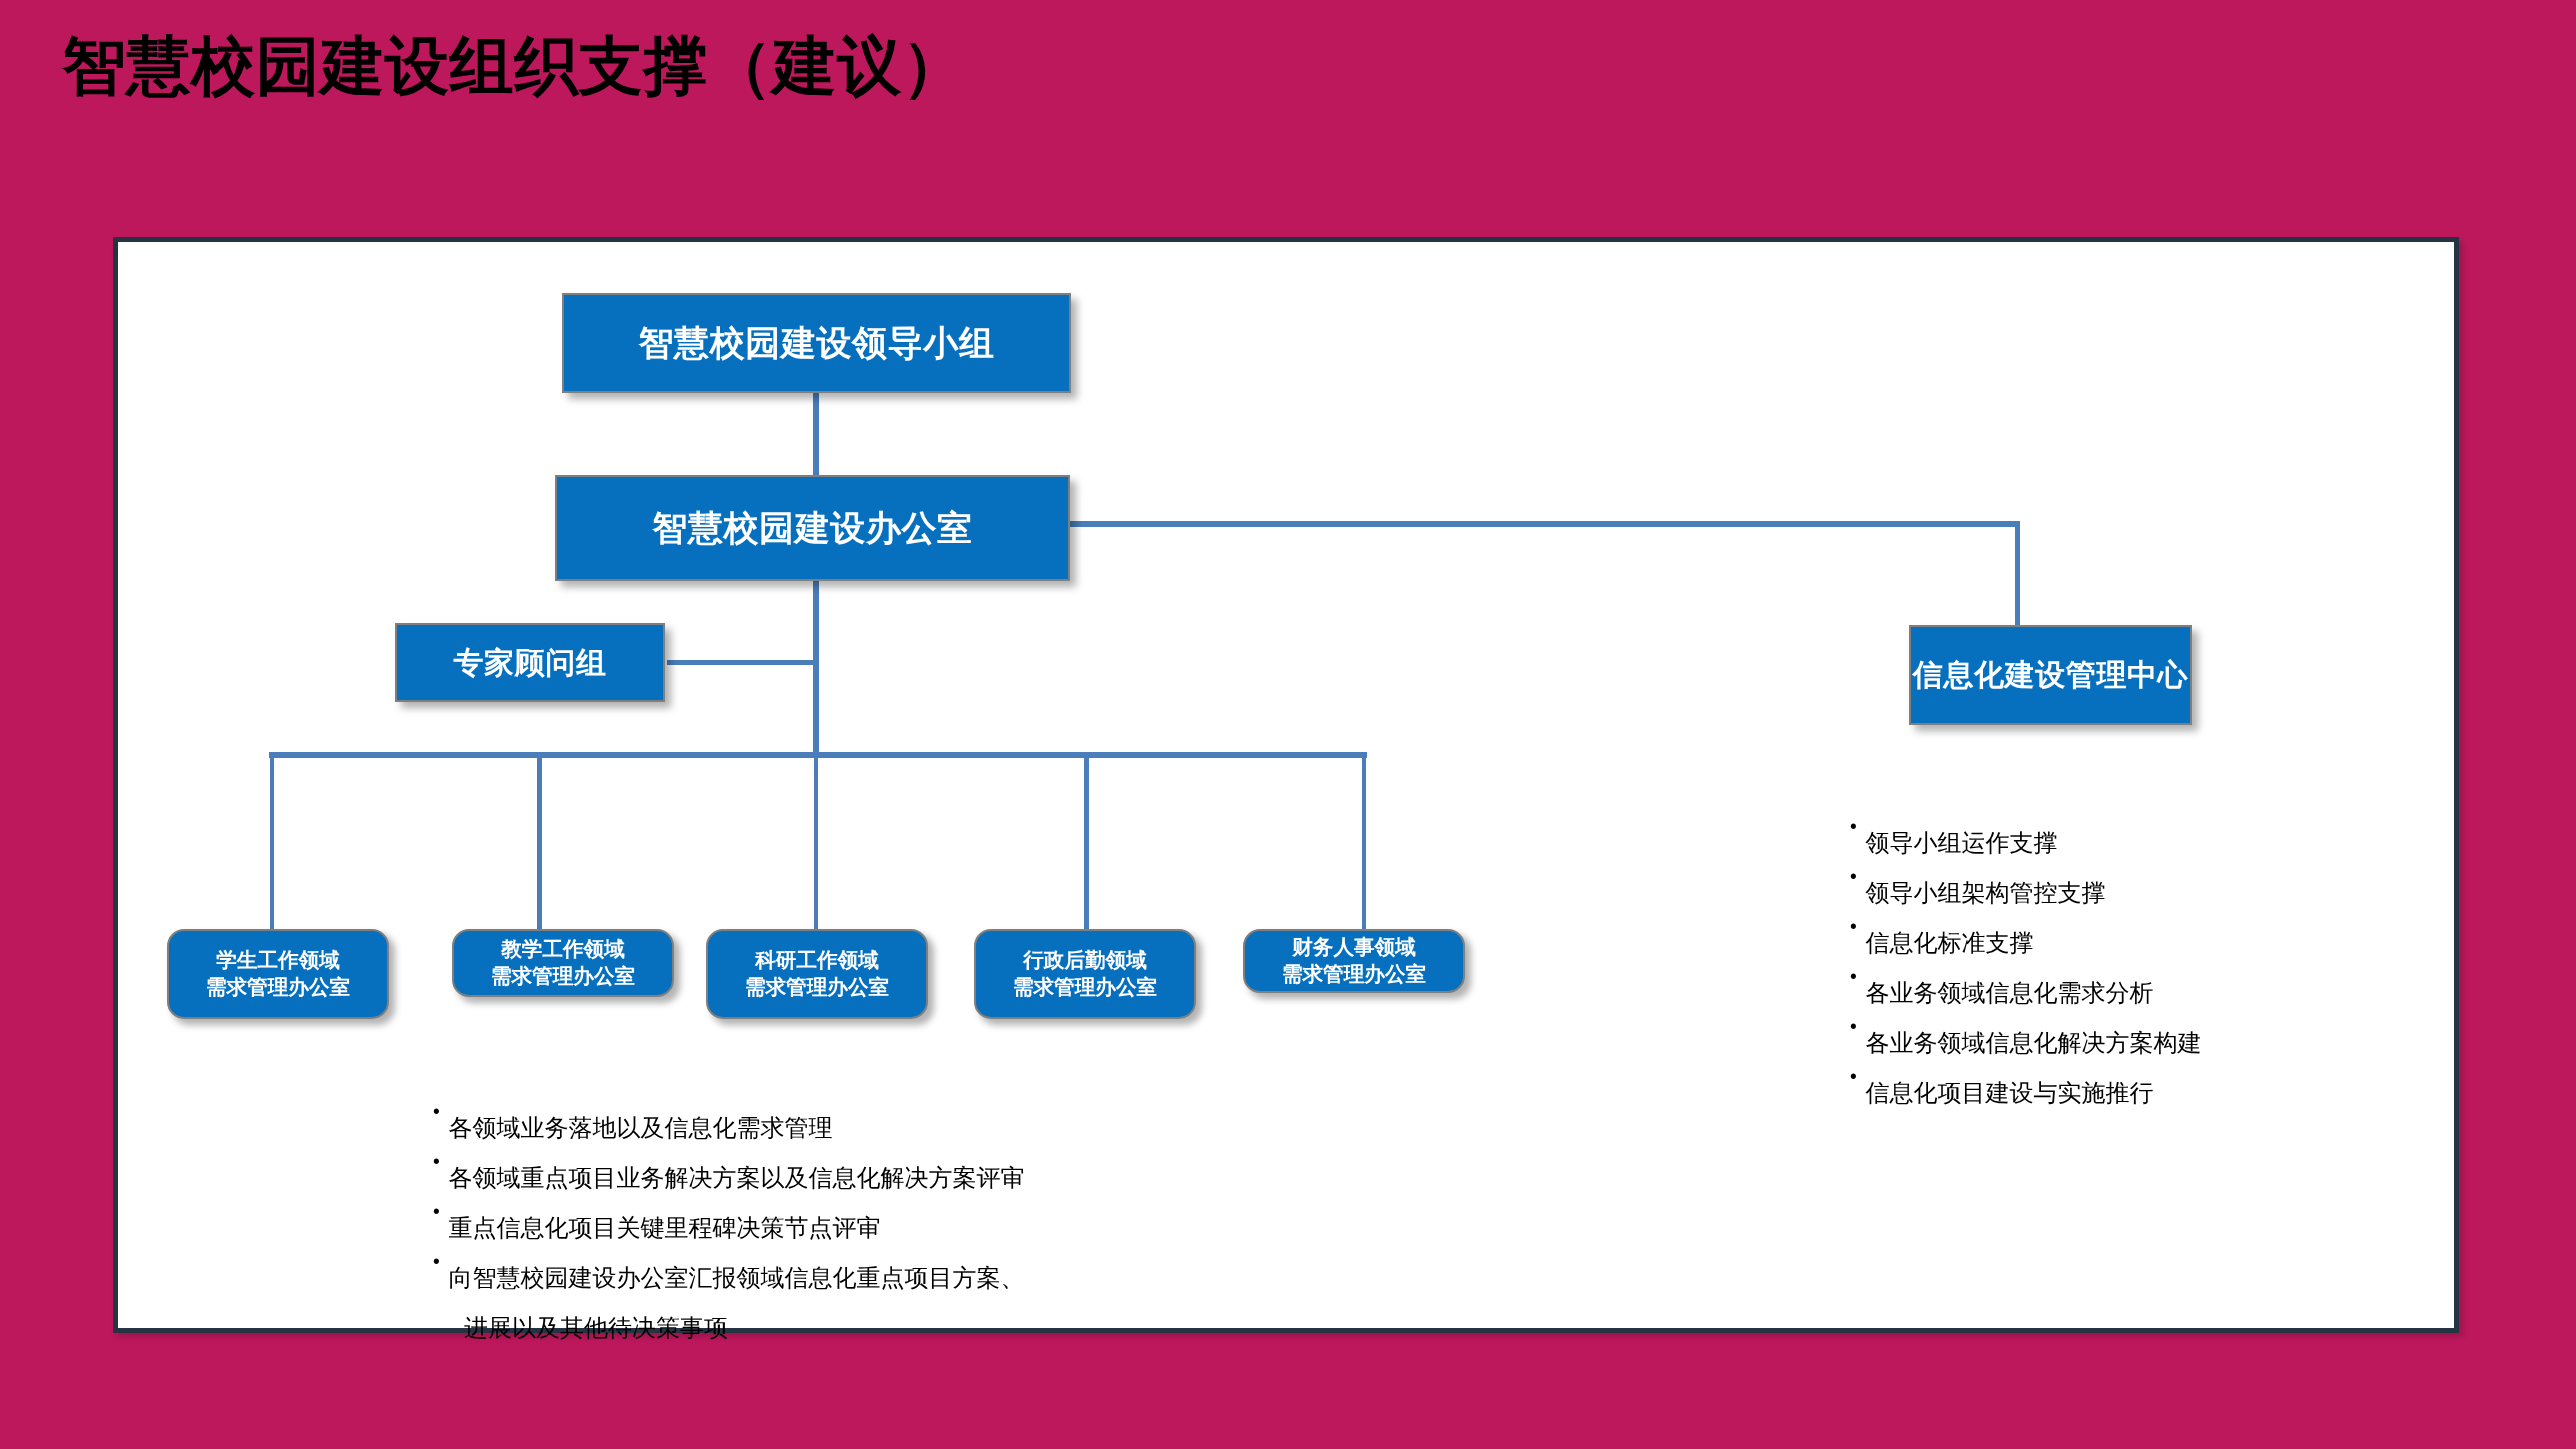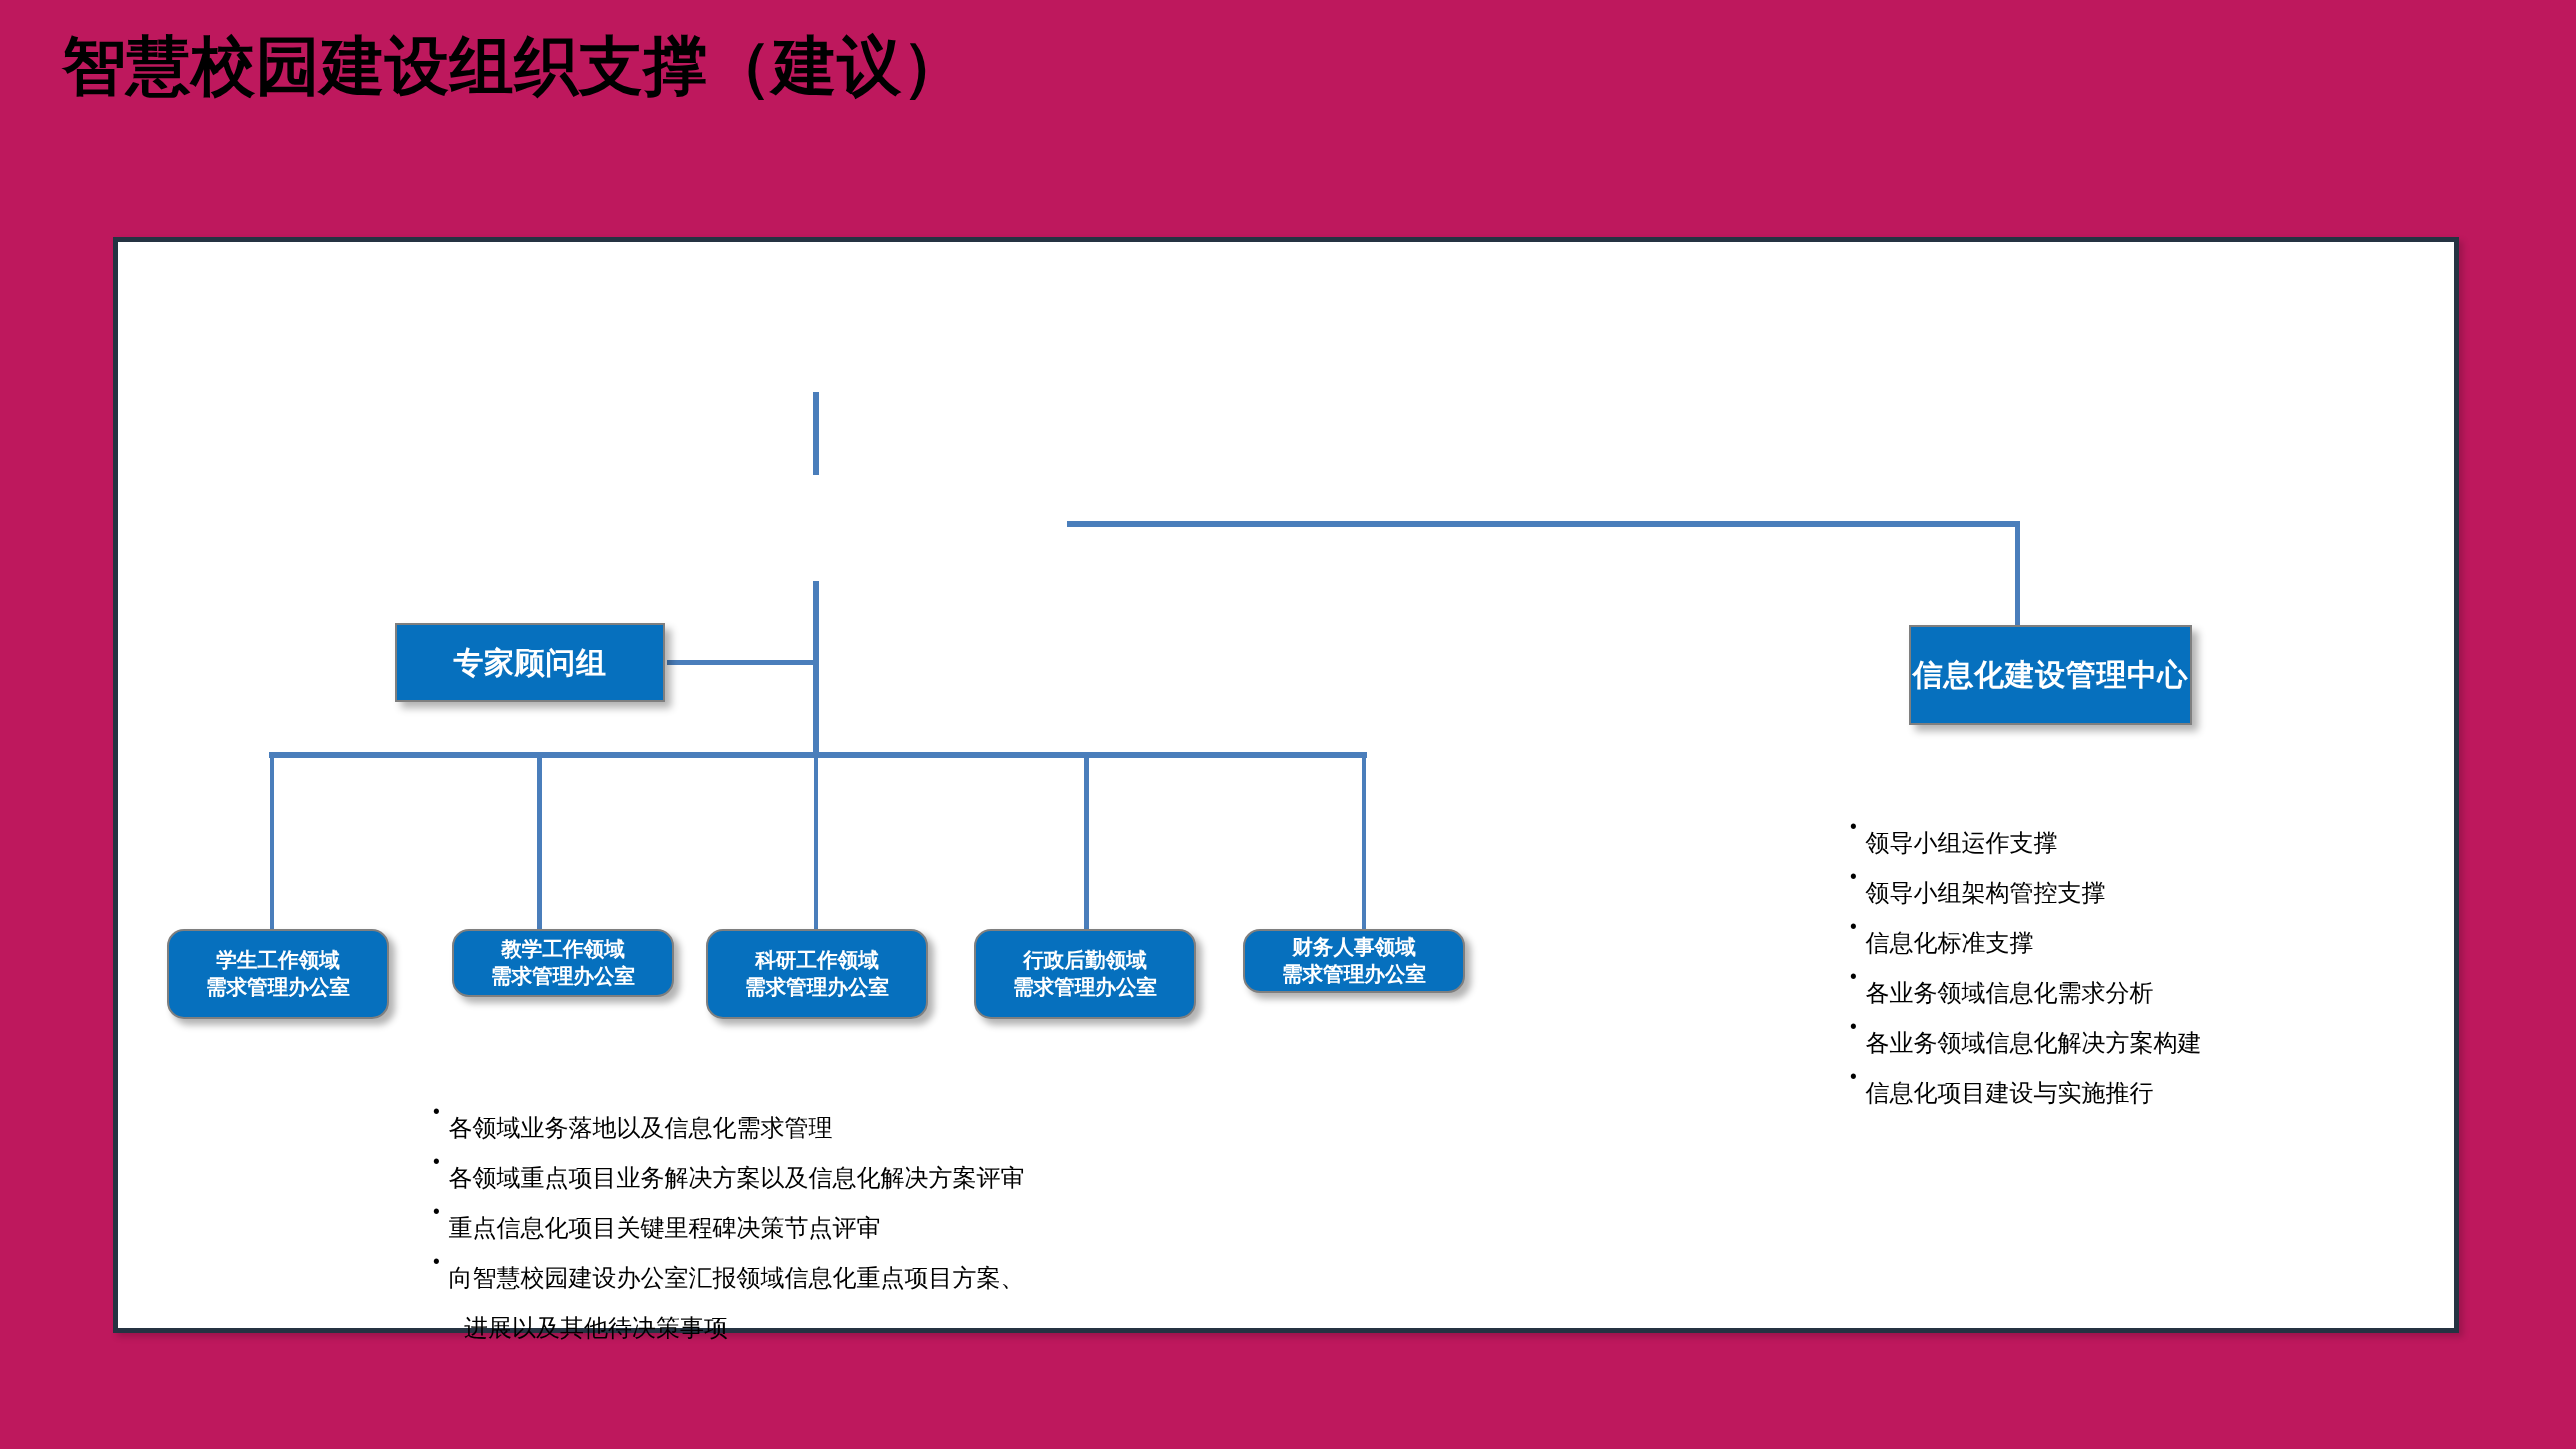--- a/index.html
+++ b/index.html
@@ -89,21 +89,27 @@
       <line x1="418" y1="1172" x2="2122" y2="1172" stroke-width="10"></line>
 
       <line x1="422" y1="1172" x2="422" y2="1442" stroke-width="7"></line>
       <line x1="838" y1="1172" x2="838" y2="1442" stroke-width="7"></line>
       <line x1="1267" y1="1172" x2="1267" y2="1442" stroke-width="7"></line>
       <line x1="1687" y1="1172" x2="1687" y2="1442" stroke-width="7"></line>
       <line x1="2118" y1="1172" x2="2118" y2="1442" stroke-width="7"></line>
     </g>
   </svg>
 
-
+  <div class="node lvl1" style="left:562px;top:293px;width:509px;height:100px;">
+    <span>智慧校园建设领导小组</span>
+  </div>
+
+  <div class="node lvl2" style="left:555px;top:475px;width:515px;height:106px;">
+    <span>智慧校园建设办公室</span>
+  </div>
 
   <div class="node expert" style="left:395px;top:623px;width:270px;height:79px;">
     <span>专家顾问组</span>
   </div>
 
   <div class="node center" style="left:1909px;top:625px;width:283px;height:100px;">
     <span>信息化建设管理中心</span>
   </div>
 
   <div class="node leaf" style="left:167px;top:929px;width:222px;height:90px;">

